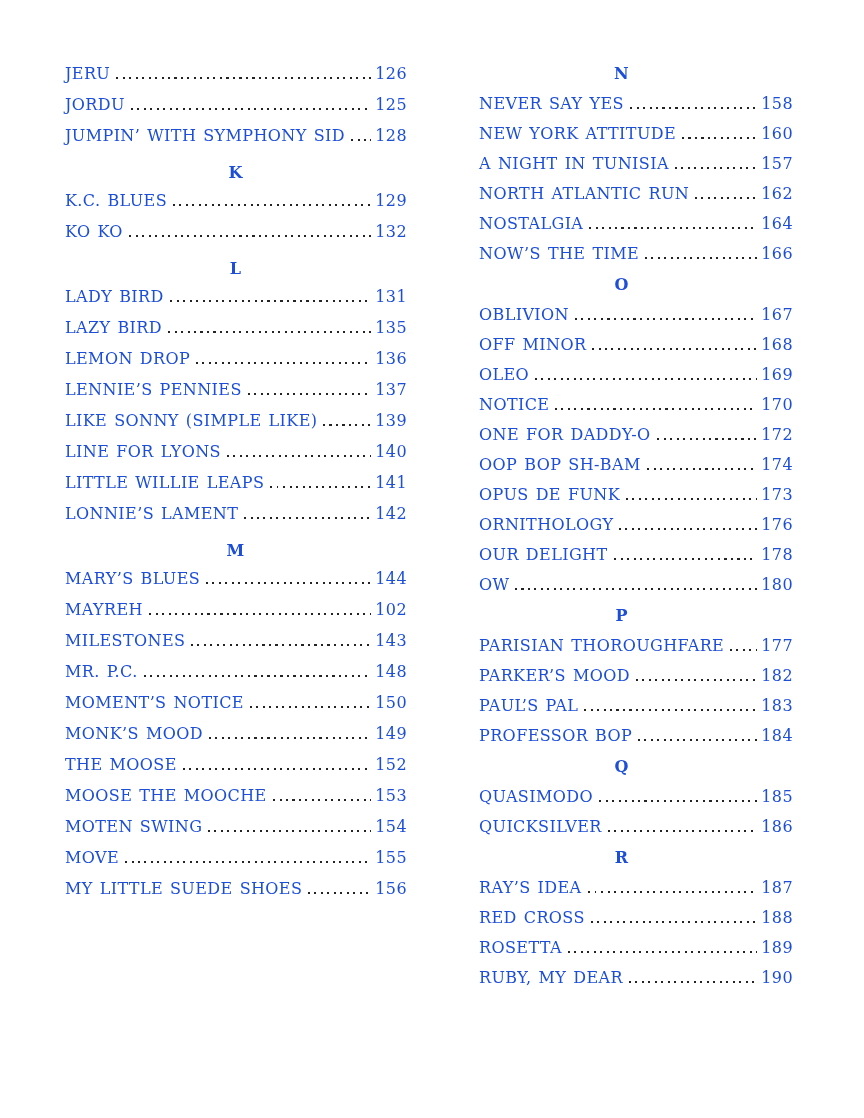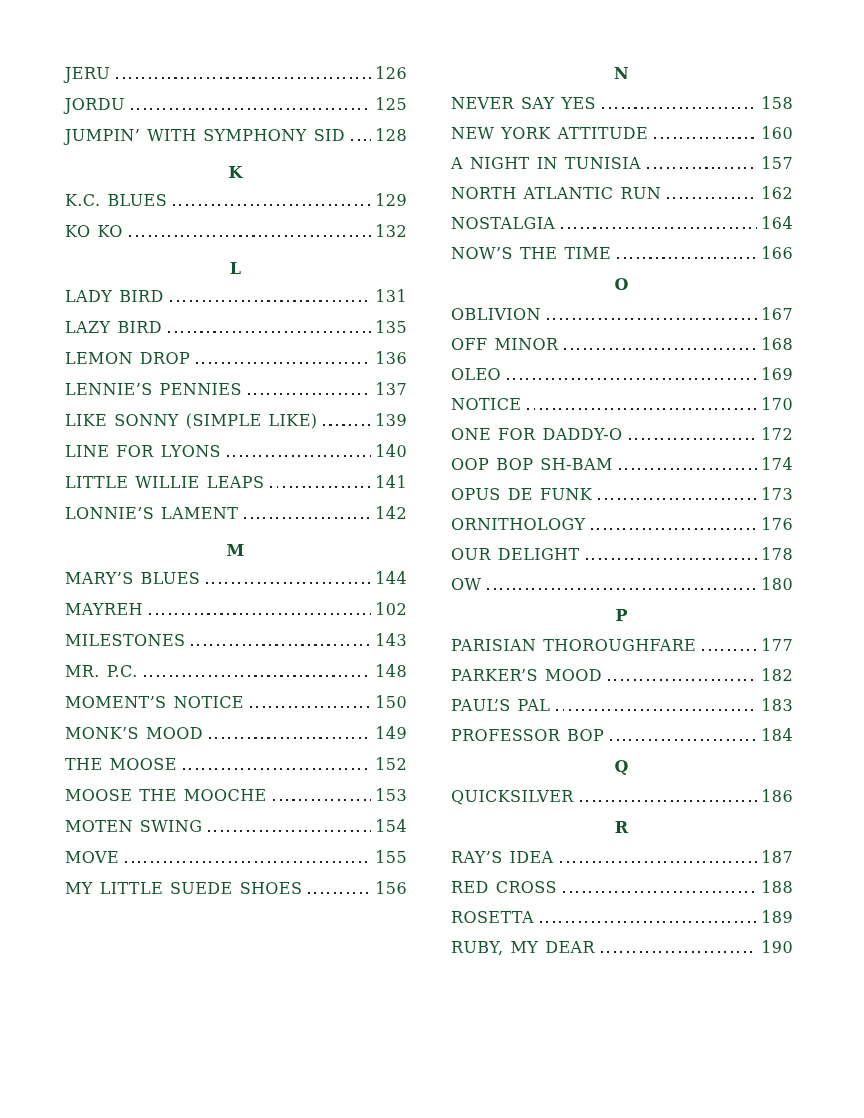--- a/index.html
+++ b/index.html
@@ -5,21 +5,21 @@
   html, body {
     margin: 0;
     padding: 0;
     background: #ffffff;
   }
   .page {
     position: relative;
     width: 864px;
     height: 1118px;
     background: #ffffff;
-    color: #14532d;
+    color: #1d4ed8;
     font-family: "DejaVu Serif", "Liberation Serif", serif;
     font-size: 16px;
     letter-spacing: 0.4px;
     word-spacing: 1.5px;
     box-sizing: border-box;
     padding: 64px 71px 0 65px;
     overflow: hidden;
   }
   .columns {
     display: flex;
@@ -40,21 +40,21 @@
     letter-spacing: 1.2px;
   }
   .col-left  .section-heading { margin-bottom: 9px; }
   .col-right .section-heading { margin-bottom: 11px; }
   .entry {
     display: flex;
     align-items: flex-end;
     line-height: 19px;
   }
   .col-left  .entry { margin-bottom: 12px; }
-  .col-right .entry { margin-bottom: 11px; }
+  .col-right .entry { margin-bottom: 11px; margin-left: 28px; }
   .entry .title {
     white-space: nowrap;
   }
   .entry .leader {
     flex: 1 1 auto;
     height: 2px;
     align-self: flex-end;
     margin: 0 4px 4px 6px;
     min-width: 12px;
     background: repeating-linear-gradient(
@@ -311,20 +311,25 @@
           </div>
           <div class="entry">
             <span class="title">PROFESSOR BOP</span>
             <span class="leader"></span>
             <span class="page-num">184</span>
           </div>
         </section>
         <section class="toc-section">
           <div class="section-heading">Q</div>
           <div class="entry">
+            <span class="title">QUASIMODO</span>
+            <span class="leader"></span>
+            <span class="page-num">185</span>
+          </div>
+          <div class="entry">
             <span class="title">QUICKSILVER</span>
             <span class="leader"></span>
             <span class="page-num">186</span>
           </div>
         </section>
         <section class="toc-section">
           <div class="section-heading">R</div>
           <div class="entry">
             <span class="title">RAY’S IDEA</span>
             <span class="leader"></span>

